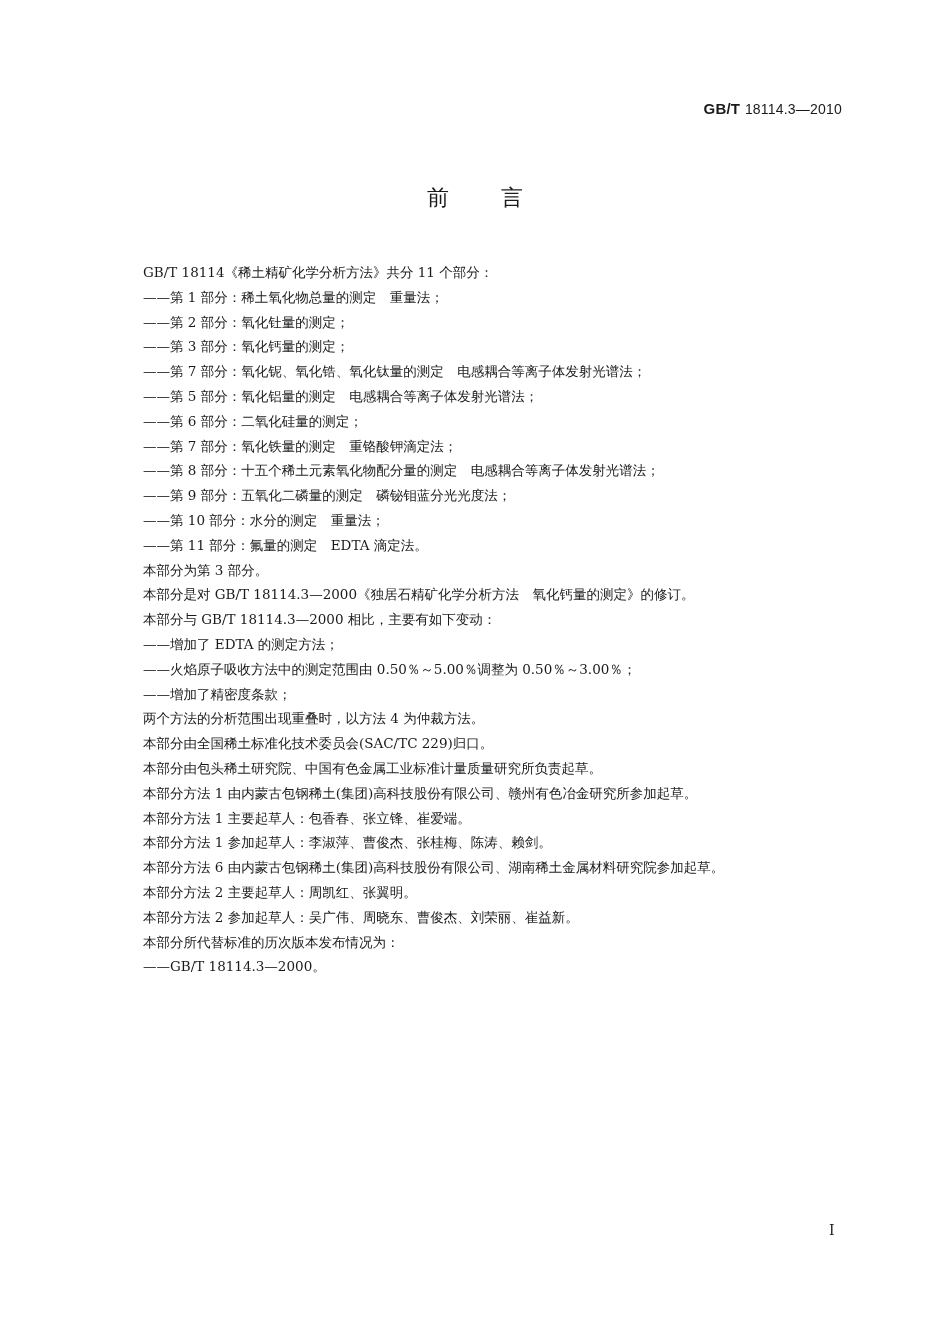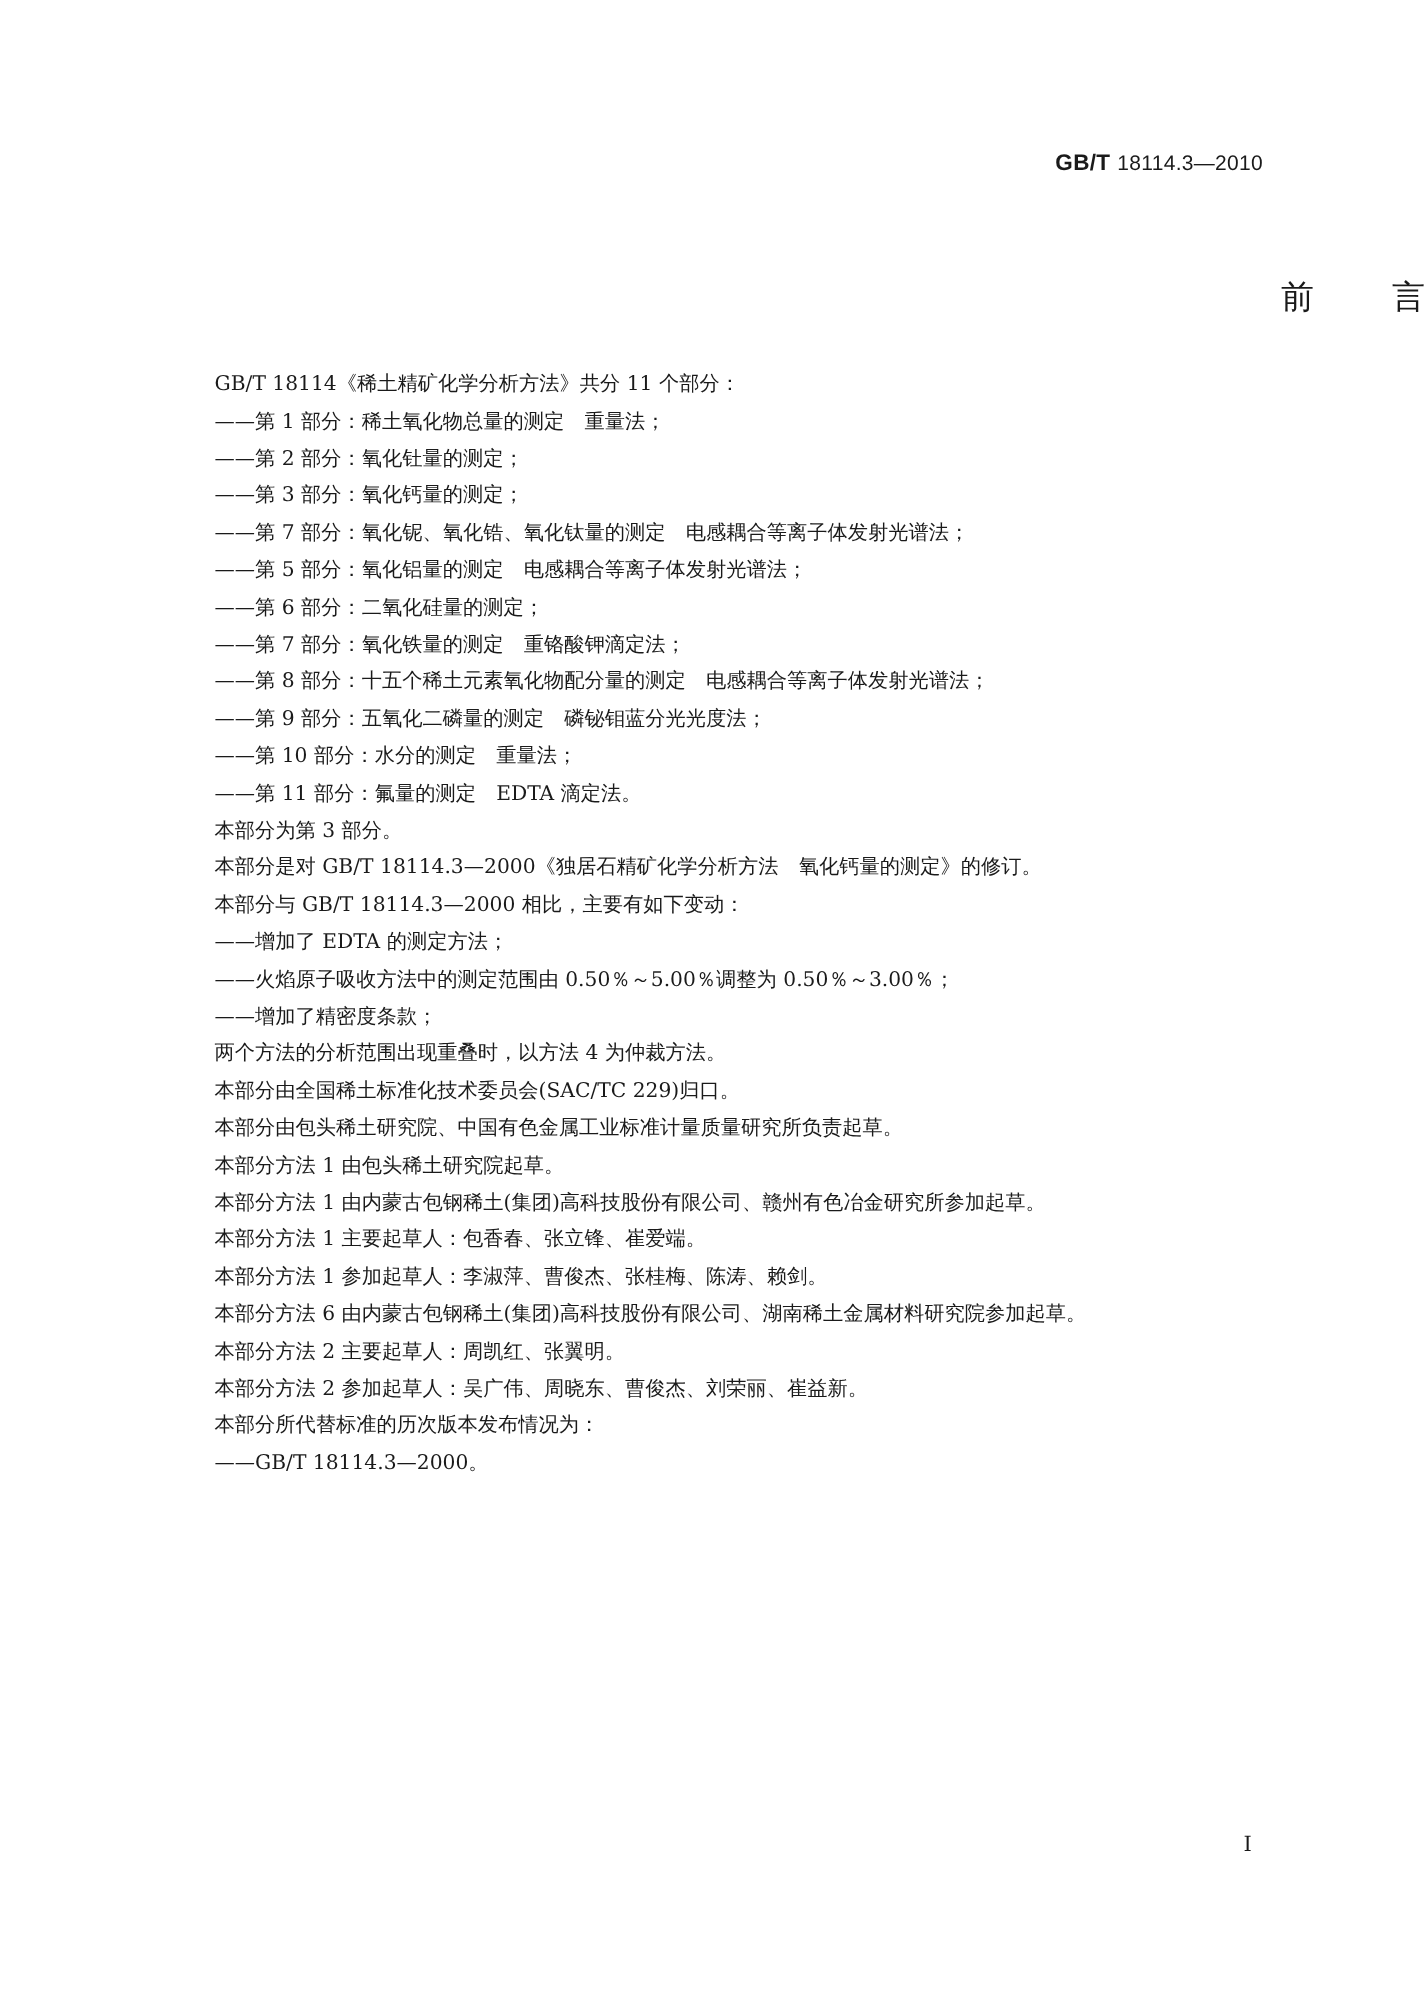--- a/index.html
+++ b/index.html
@@ -2,25 +2,25 @@
 <html><head>
 <meta charset="utf-8">
 <style>
   html, body { margin: 0; padding: 0; background: #ffffff; }
   body { width: 950px; height: 1344px; position: relative; overflow: hidden;
          font-family: "DejaVu Serif", "Liberation Serif", serif; color: #1a1a1a; }
   .std-code { position: absolute; top: 100px; right: 108px; font-size: 14px;
               letter-spacing: 0.2px; }
   .std-code .prefix { font-weight: bold; font-family: Liberation Sans, sans-serif; font-size: 15px; }
   .std-code .num { font-family: "Liberation Sans", sans-serif; font-size: 14px; }
-  .title { position: absolute; top: 183px; left: 0; width: 950px; text-align: right;
+  .title { position: absolute; top: 183px; left: 0; width: 950px; text-align: center;
            font-family: "DejaVu Sans", sans-serif; font-size: 22px; letter-spacing: 0; }
   .title span { display: inline-block; }
   .title .gap { width: 52px; }
-  .body { position: absolute; top: 244px; left: 143px; width: 720px; }
+  .body { position: absolute; top: 260px; left: 143px; width: 720px; }
   .line { height: 24.8px; line-height: 24.8px; font-size: 13.5px; white-space: nowrap; }
   .page-num { position: absolute; top: 1222px; left: 829px; font-size: 14px; }
 </style>
 </head>
 <body>
 
 <div class="std-code">
   <span class="prefix">GB/T</span>
   <span class="num">18114.3—2010</span>
 </div>
@@ -44,21 +44,20 @@
   <div class="line">——第 11 部分：氟量的测定　EDTA 滴定法。</div>
   <div class="line">本部分为第 3 部分。</div>
   <div class="line">本部分是对 GB/T 18114.3—2000《独居石精矿化学分析方法　氧化钙量的测定》的修订。</div>
   <div class="line">本部分与 GB/T 18114.3—2000 相比，主要有如下变动：</div>
   <div class="line">——增加了 EDTA 的测定方法；</div>
   <div class="line">——火焰原子吸收方法中的测定范围由 0.50％～5.00％调整为 0.50％～3.00％；</div>
   <div class="line">——增加了精密度条款；</div>
   <div class="line">两个方法的分析范围出现重叠时，以方法 4 为仲裁方法。</div>
   <div class="line">本部分由全国稀土标准化技术委员会(SAC/TC 229)归口。</div>
   <div class="line">本部分由包头稀土研究院、中国有色金属工业标准计量质量研究所负责起草。</div>
-  <div class="line">本部分方法 1 由包头稀土研究院起草。</div>
   <div class="line">本部分方法 1 由内蒙古包钢稀土(集团)高科技股份有限公司、赣州有色冶金研究所参加起草。</div>
   <div class="line">本部分方法 1 主要起草人：包香春、张立锋、崔爱端。</div>
   <div class="line">本部分方法 1 参加起草人：李淑萍、曹俊杰、张桂梅、陈涛、赖剑。</div>
   <div class="line">本部分方法 6 由内蒙古包钢稀土(集团)高科技股份有限公司、湖南稀土金属材料研究院参加起草。</div>
   <div class="line">本部分方法 2 主要起草人：周凯红、张翼明。</div>
   <div class="line">本部分方法 2 参加起草人：吴广伟、周晓东、曹俊杰、刘荣丽、崔益新。</div>
   <div class="line">本部分所代替标准的历次版本发布情况为：</div>
   <div class="line">——GB/T 18114.3—2000。</div>
 </div>
 

